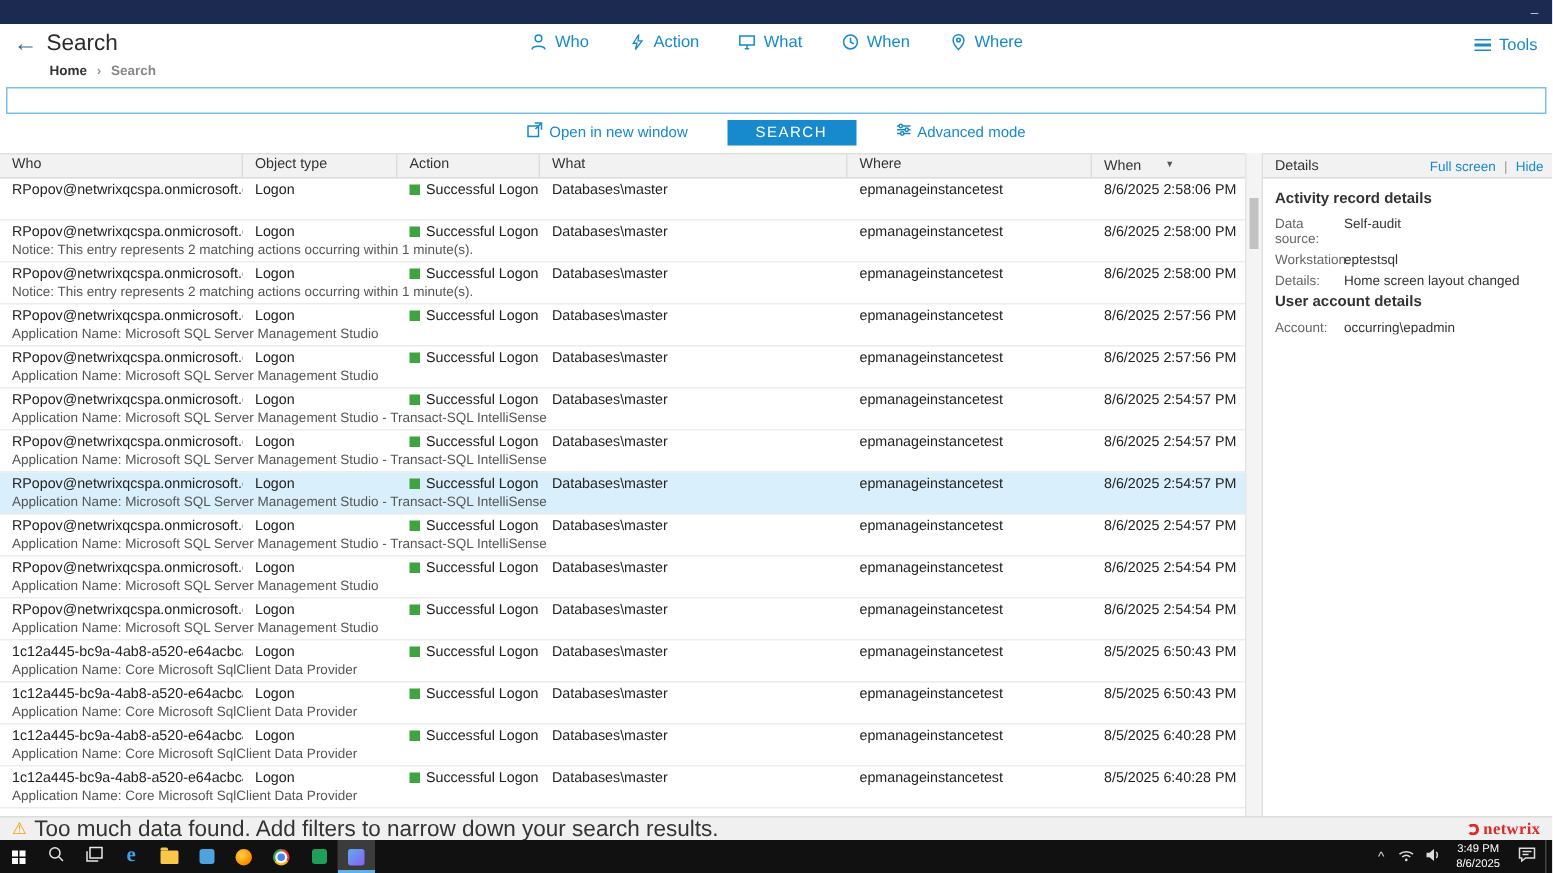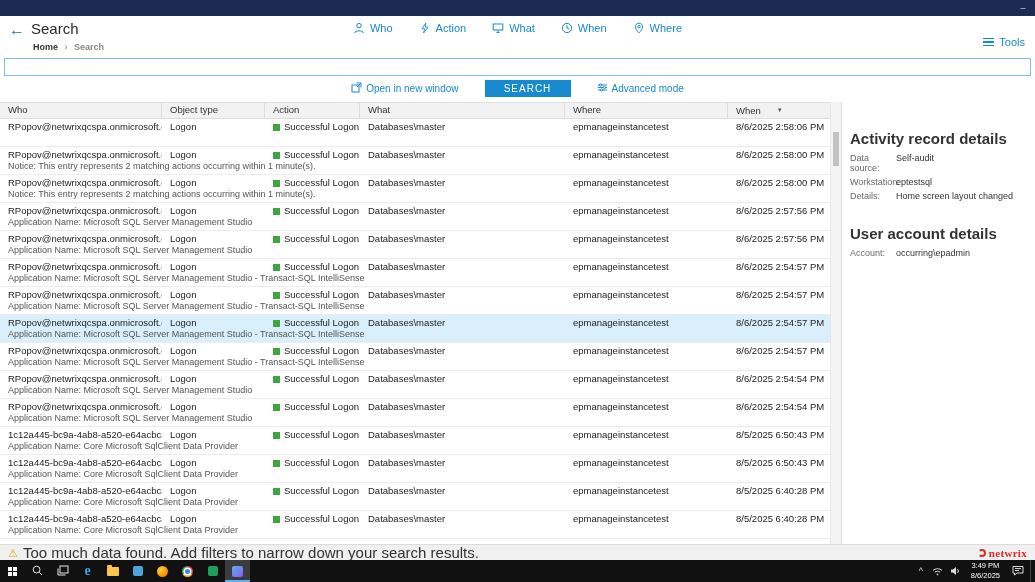--- a/index.html
+++ b/index.html
@@ -17,21 +17,21 @@
   .app-header{position:relative;height:42px;background:#fff;}
   .back-arrow{position:absolute;left:9px;top:6px;font-size:16px;color:#35698c;line-height:16px;}
   .page-title{position:absolute;left:31px;top:4px;font-size:15px;color:#2b2b2b;}
   .breadcrumb{position:absolute;left:33px;top:26px;font-size:9px;font-weight:bold;}
   .breadcrumb .crumb-home{color:#333;}
   .breadcrumb .crumb-sep{color:#999;margin:0 4px;}
   .breadcrumb .crumb-cur{color:#888;}
   .filter-tabs{position:absolute;left:0;right:0;top:6px;display:flex;justify-content:center;gap:26px;}
   .tab{display:flex;align-items:center;gap:5px;color:#1789cd;font-size:11px;cursor:pointer;}
   .tab svg{display:block;}
-  .tools-btn{position:absolute;right:10px;top:20px;display:flex;align-items:center;gap:5px;color:#1789cd;font-size:11px;cursor:pointer;}
+  .tools-btn{position:absolute;right:10px;top:8px;display:flex;align-items:center;gap:5px;color:#1789cd;font-size:11px;cursor:pointer;}
   .hamburger{display:flex;flex-direction:column;gap:2px;}
   .hamburger i{display:block;width:11px;height:1.5px;background:#1789cd;}
 
   
   .search-row{padding:0 4px;}
   .search-input{display:block;width:100%;box-sizing:border-box;height:18px;border:1px solid #79c1e8;
                 font-size:10px;padding:0 5px;outline:none;font-family:inherit;}
 
   
   .actions-row{height:24px;display:flex;justify-content:center;align-items:center;gap:26px;}
@@ -62,21 +62,21 @@
 
   
   .details{flex:1;border-left:1px solid #ddd;position:relative;background:#fff;overflow:hidden;}
   .details-header{height:15px;background:#f2f2f2;border-top:1px solid #e0e0e0;border-bottom:1px solid #dcdcdc;
                   display:flex;align-items:center;justify-content:space-between;padding:0 6px 0 8px;}
   .details-title{font-size:9.5px;color:#333;}
   .details-links{font-size:9px;}
   .details-links .dlink{color:#1789cd;cursor:pointer;}
   .details-links .dsep{color:#999;margin:0 3px;}
   .details-body{padding:4px 8px;}
-  .section-heading{font-size:15px;font-weight:bold;color:#333;margin:24px 0 6px;}
+  .section-heading{font-size:10px;font-weight:bold;color:#333;margin:4px 0 6px;}
   .field{display:flex;margin:4px 0;font-size:9px;}
   .flabel{width:46px;color:#666;flex-shrink:0;}
   .fvalue{color:#333;white-space:nowrap;overflow:hidden;}
   .details-buttons{position:absolute;left:8px;right:8px;bottom:8px;display:flex;gap:6px;}
   .dbtn{flex:1;height:18px;border:1px solid #1789cd;background:#fff;color:#1789cd;font-size:9px;
         display:flex;align-items:center;justify-content:center;gap:3px;cursor:pointer;font-family:inherit;padding:0;}
   .dbtn .arrow{font-size:6px;}
 
   
   .status-bar{position:absolute;left:0;right:0;bottom:22px;height:16px;background:#f0f0f0;border-top:1px solid #dcdcdc;
@@ -387,20 +387,28 @@
     <div class="row-line2">Application Name: Core Microsoft SqlClient Data Provider</div>
   </div>
         </div>
     </div>
 
     <div class="vscroll">
       <div class="vthumb"></div>
     </div>
 
     <div class="details">
+      <div class="details-header">
+        <span class="details-title">Details</span>
+        <span class="details-links">
+          <span class="dlink">Full screen</span>
+          <span class="dsep">|</span>
+          <span class="dlink">Hide</span>
+        </span>
+      </div>
       <div class="details-body">
         <div class="section-heading">Activity record details</div>
         <div class="field">
           <span class="flabel">Data source:</span>
           <span class="fvalue">Self-audit</span>
         </div>
         <div class="field">
           <span class="flabel">Workstation:</span>
           <span class="fvalue">eptestsql</span>
         </div>

